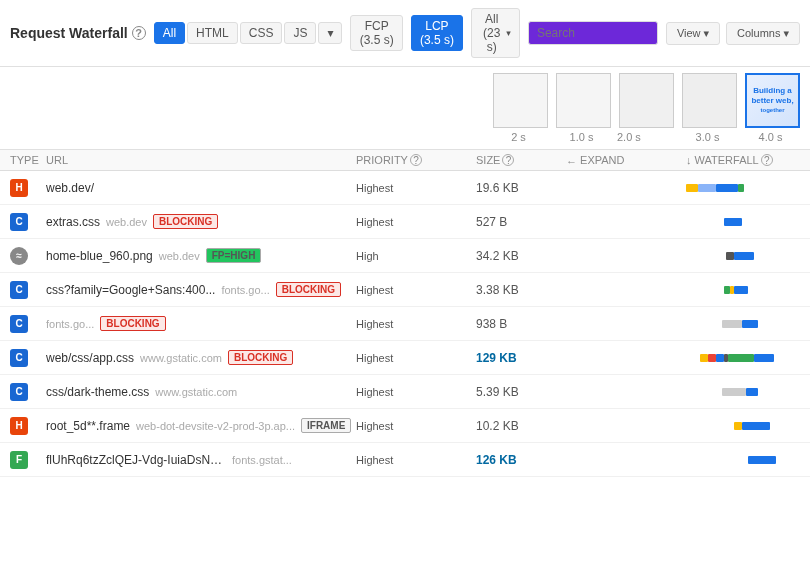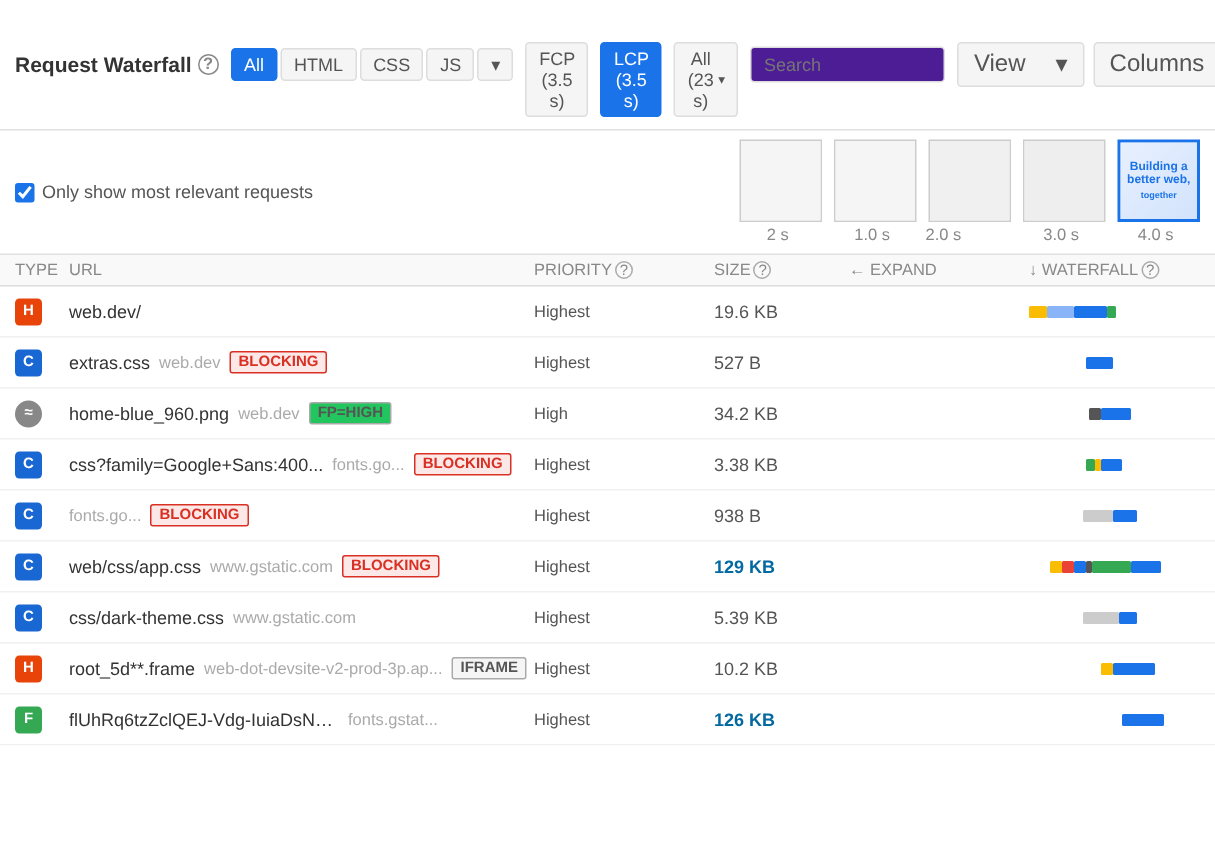--- a/index.html
+++ b/index.html
@@ -4,26 +4,26 @@
   <style>
     * { box-sizing: border-box; margin: 0; padding: 0; }
     body { font-family: -apple-system, BlinkMacSystemFont, 'Segoe UI', sans-serif; font-size: 12px; background: #fff; color: #333; width: 810px; height: 570px; overflow: hidden; }
 
     .header { display: flex; align-items: center; padding: 8px 10px; border-bottom: 1px solid #e0e0e0; gap: 8px; }
     .title { font-size: 14px; font-weight: 600; display: flex; align-items: center; gap: 4px; white-space: nowrap; }
     .help-icon { color: #888; font-size: 11px; border: 1px solid #888; border-radius: 50%; width: 14px; height: 14px; display: inline-flex; align-items: center; justify-content: center; cursor: pointer; }
     .filter-group { display: flex; align-items: center; gap: 2px; }
     .filter-btn { padding: 3px 8px; border: 1px solid #ddd; border-radius: 3px; background: #f5f5f5; cursor: pointer; font-size: 12px; color: #555; }
     .filter-btn.active { background: #1a73e8; color: #fff; border-color: #1a73e8; }
-    .milestone-btn { padding: 3px 8px; border: 1px solid #ddd; border-radius: 3px; background: #f5f5f5; cursor: pointer; font-size: 12px; color: #555; display: flex; align-items: center; gap: 3px; margin-top: 20px; }
+    .milestone-btn { padding: 3px 8px; border: 1px solid #ddd; border-radius: 3px; background: #f5f5f5; cursor: pointer; font-size: 12px; color: #555; display: flex; align-items: center; gap: 3px; }
     .milestone-btn.lcp { background: #1a73e8; color: #fff; border-color: #1a73e8; }
     .dropdown-arrow { font-size: 9px; }
-    .search-box { margin-left: auto; border: 1px solid #ddd; border-radius: 3px; padding: 4px 8px; font-size: 12px; color: #aaa; background: #4c1d95; width: 130px; }
+    .search-box { margin-left: auto; border: 1px solid #ddd; border-radius: 3px; padding: 4px 8px; font-size: 12px; color: #aaa; background: #6d28d9; width: 130px; }
     .toolbar-right { display: flex; gap: 6px; align-items: center; }
-    .view-btn { padding: 4px 10px; border: 1px solid #ddd; border-radius: 3px; background: #f5f5f5; cursor: pointer; font-size: 16px; color: #555; display: flex; align-items: center; gap: 20px; }
+    .view-btn { padding: 4px 10px; border: 1px solid #ddd; border-radius: 3px; background: #f5f5f5; cursor: pointer; font-size: 11px; color: #555; display: flex; align-items: center; gap: 3px; }
     .checkbox-label { display: flex; align-items: center; gap: 5px; font-size: 12px; color: #555; cursor: pointer; }
     .checkbox-label input { accent-color: #1a73e8; }
     .thumb { width: 55px; height: 55px; border: 1px solid #ccc; background: #f8f8f8; position: relative; overflow: hidden; display: flex; align-items: center; justify-content: center; }
     .thumb.last { border: 2px solid #1a73e8; }
     .thumb-img { width: 100%; height: 100%; background: linear-gradient(135deg, #e8f0fe 0%, #d2e3fc 100%); display: flex; flex-direction: column; align-items: center; justify-content: center; font-size: 7px; color: #555; text-align: center; padding: 2px; }
     .col-header { font-size: 11px; color: #888; font-weight: 500; display: flex; align-items: center; gap: 2px; }
     .table-row { display: grid; grid-template-columns: 30px 1fr 120px 90px 50px 1fr; border-bottom: 1px solid #f0f0f0; align-items: center; padding: 0 10px; min-height: 34px; }
 
     .type-icon { width: 18px; height: 18px; border-radius: 3px; display: flex; align-items: center; justify-content: center; font-size: 10px; font-weight: 700; color: #fff; flex-shrink: 0; }
     .type-html { background: #e8440a; }
@@ -74,24 +74,20 @@
       <span>▾</span>
     </button>
     <button class="view-btn">
       <span>Columns</span>
       <span>▾</span>
     </button>
   </div>
 </div>
 
 <div style="display:flex; align-items:center; padding: 6px 10px; border-bottom: 1px solid #e0e0e0;">
-  <label class="checkbox-label">
-    <input type="checkbox" checked="" style="">
-    <span>Only show most relevant requests</span>
-  </label>
 
   <div style="margin-left: auto; display: flex; flex-direction: column; align-items: flex-end;">
     <div style="display: flex; gap: 8px; align-items: flex-end;">
       <div class="thumb">
           <div style="width:100%;height:100%;background:#f5f5f5;"></div>
         </div>
       <div class="thumb">
           <div style="width:100%;height:100%;background:#f5f5f5;"></div>
         </div>
       <div class="thumb">

